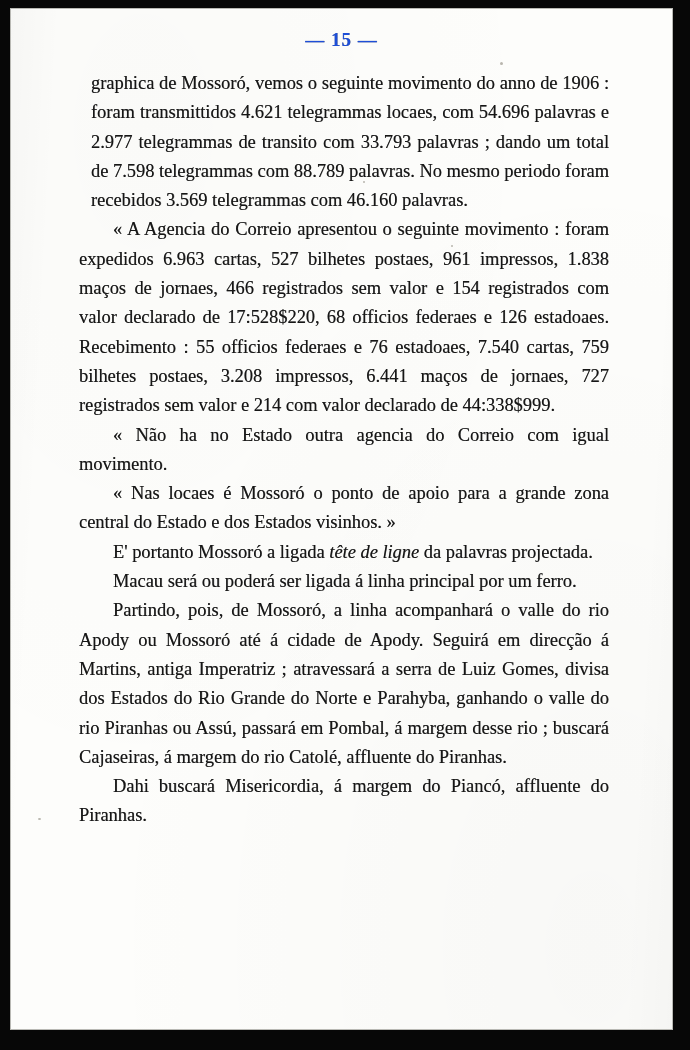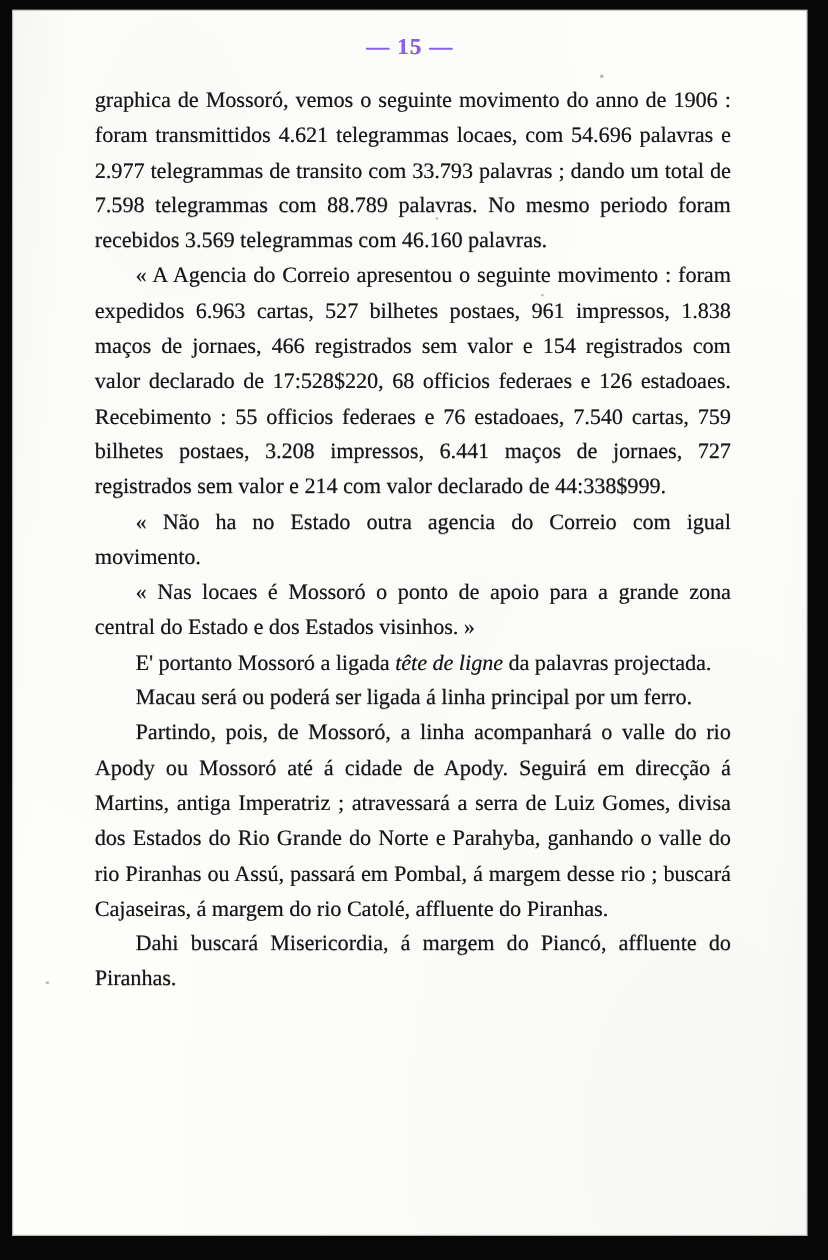--- a/index.html
+++ b/index.html
@@ -49,21 +49,21 @@
   
   #folio {
     position: absolute;
     top: 20px;
     left: 0;
     width: 661px;
     text-align: center;
     font-size: 19px;
     font-weight: 700;
     letter-spacing: 1px;
-    color: #8b5cf6;
+    color: #1d4ed8;
     font-family: "Liberation Serif", "DejaVu Serif", serif;
   }
 
   
   #text-block {
     position: absolute;
     left: 68px;
     top: 60px;
     width: 530px;
     color: #161616;
@@ -75,20 +75,21 @@
     -webkit-font-smoothing: none;
   }
 
   .para {
     margin: 0;
     text-indent: 34px;
     text-align: justify;
   }
   .para.no-indent {
     text-indent: 0;
+    margin-left: 12px;
   }
   
   .para::after {
     content: "";
     display: inline-block;
     width: 100%;
   }
   .para.short::after { content: none; display: none; }
 
   .ital {

